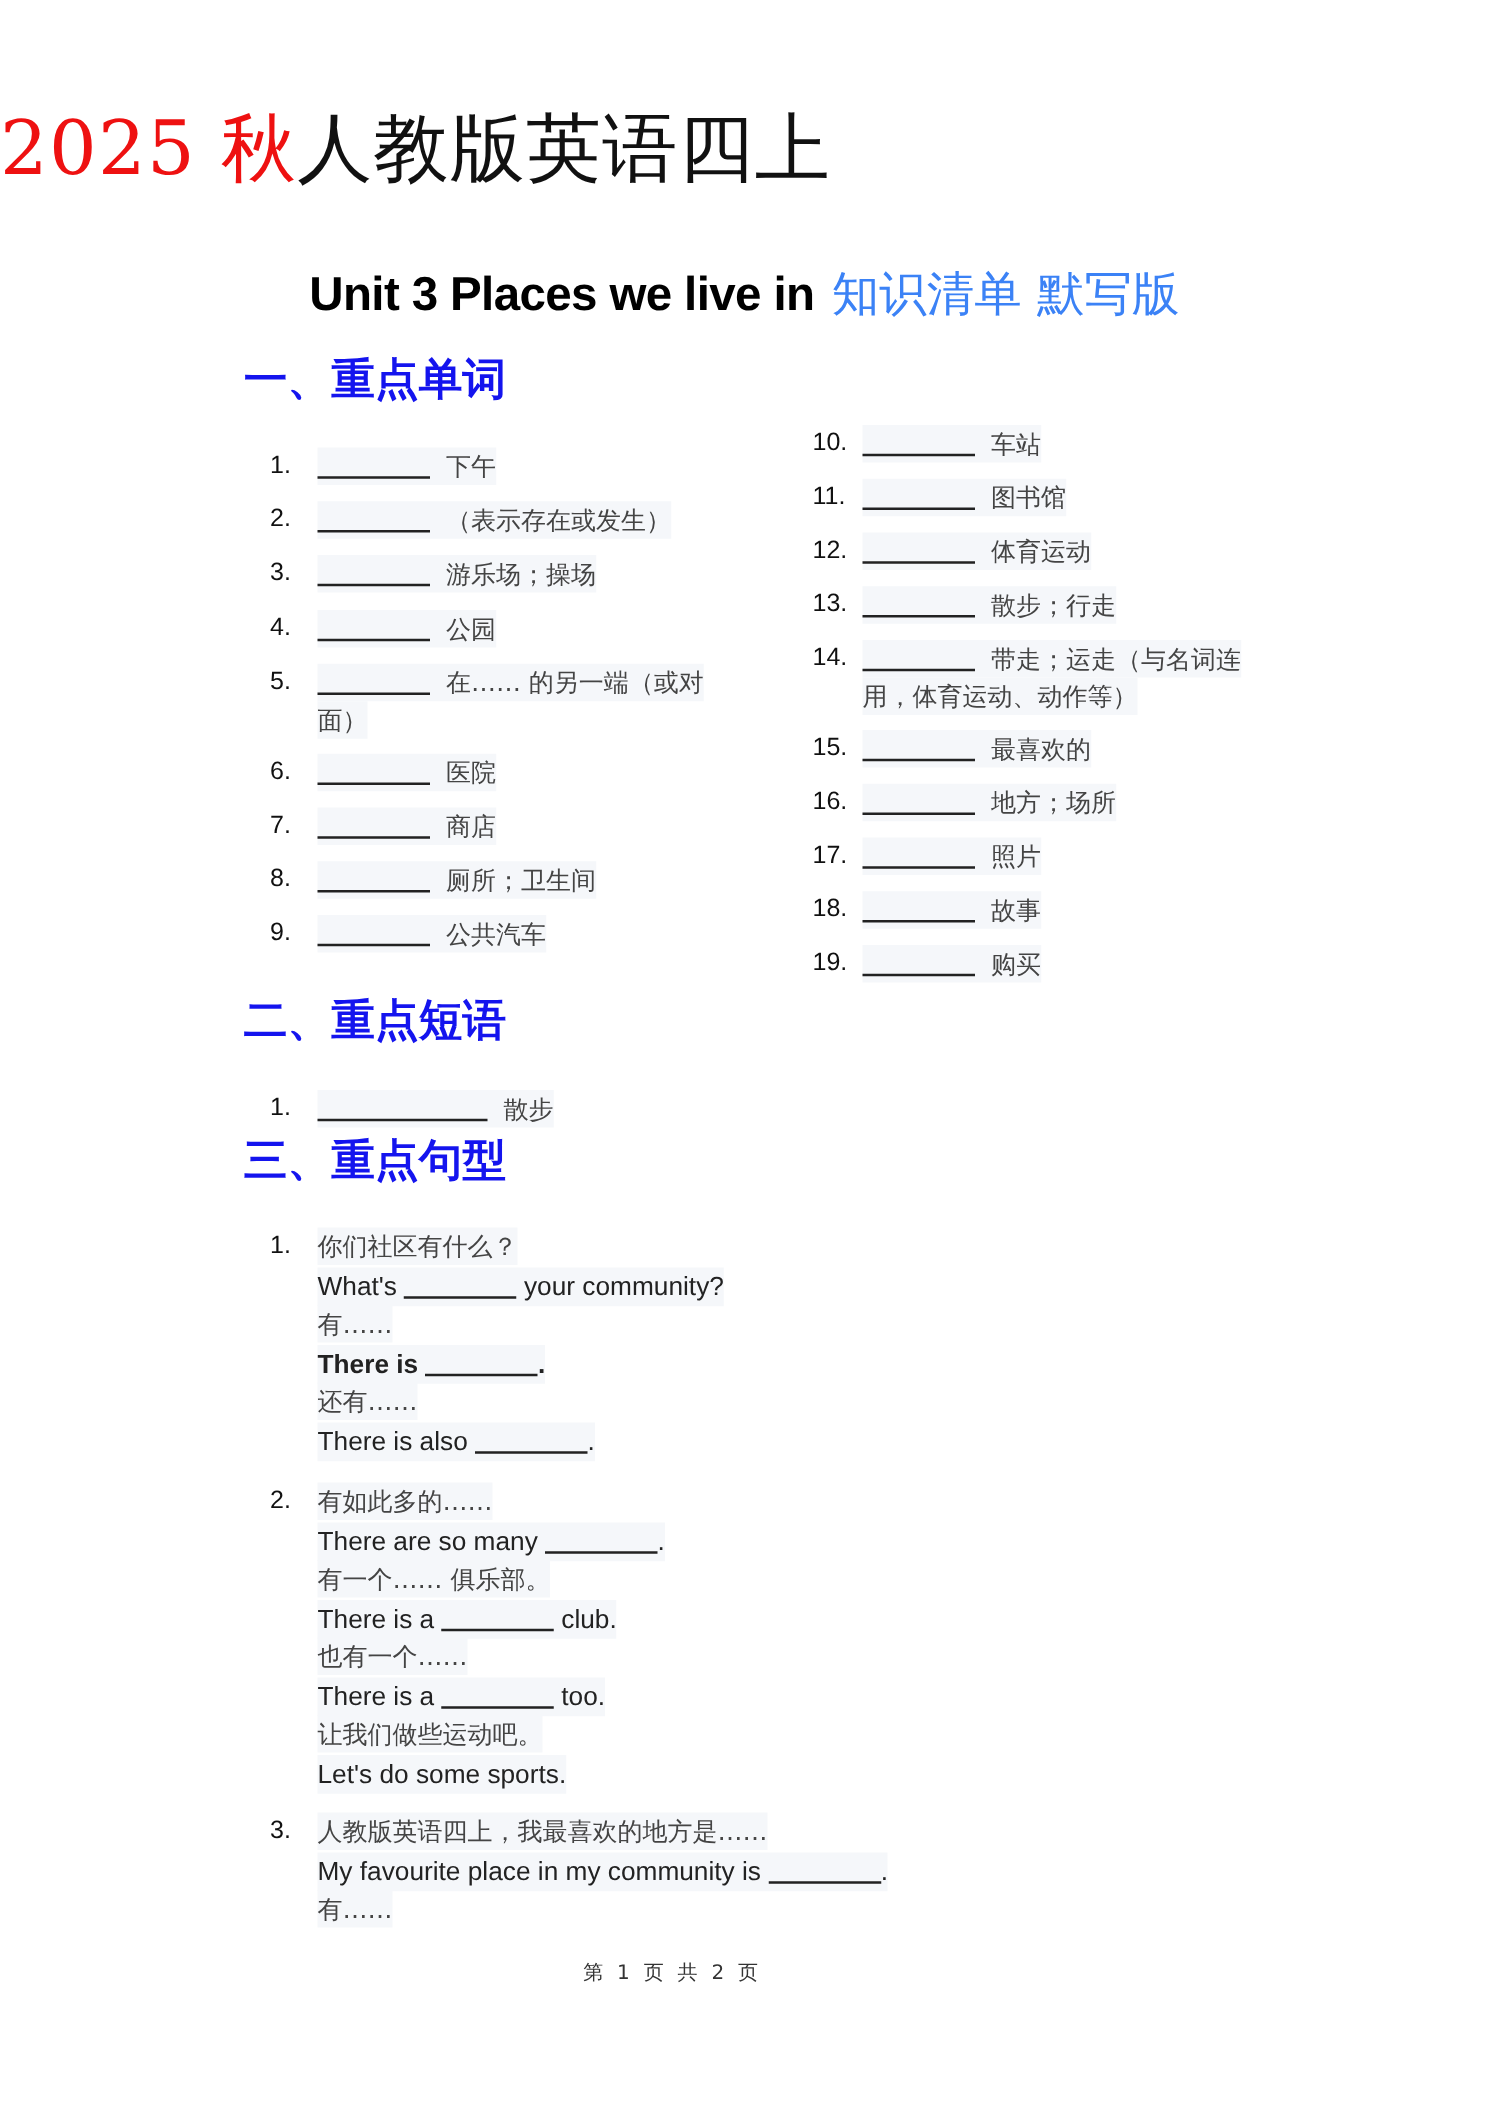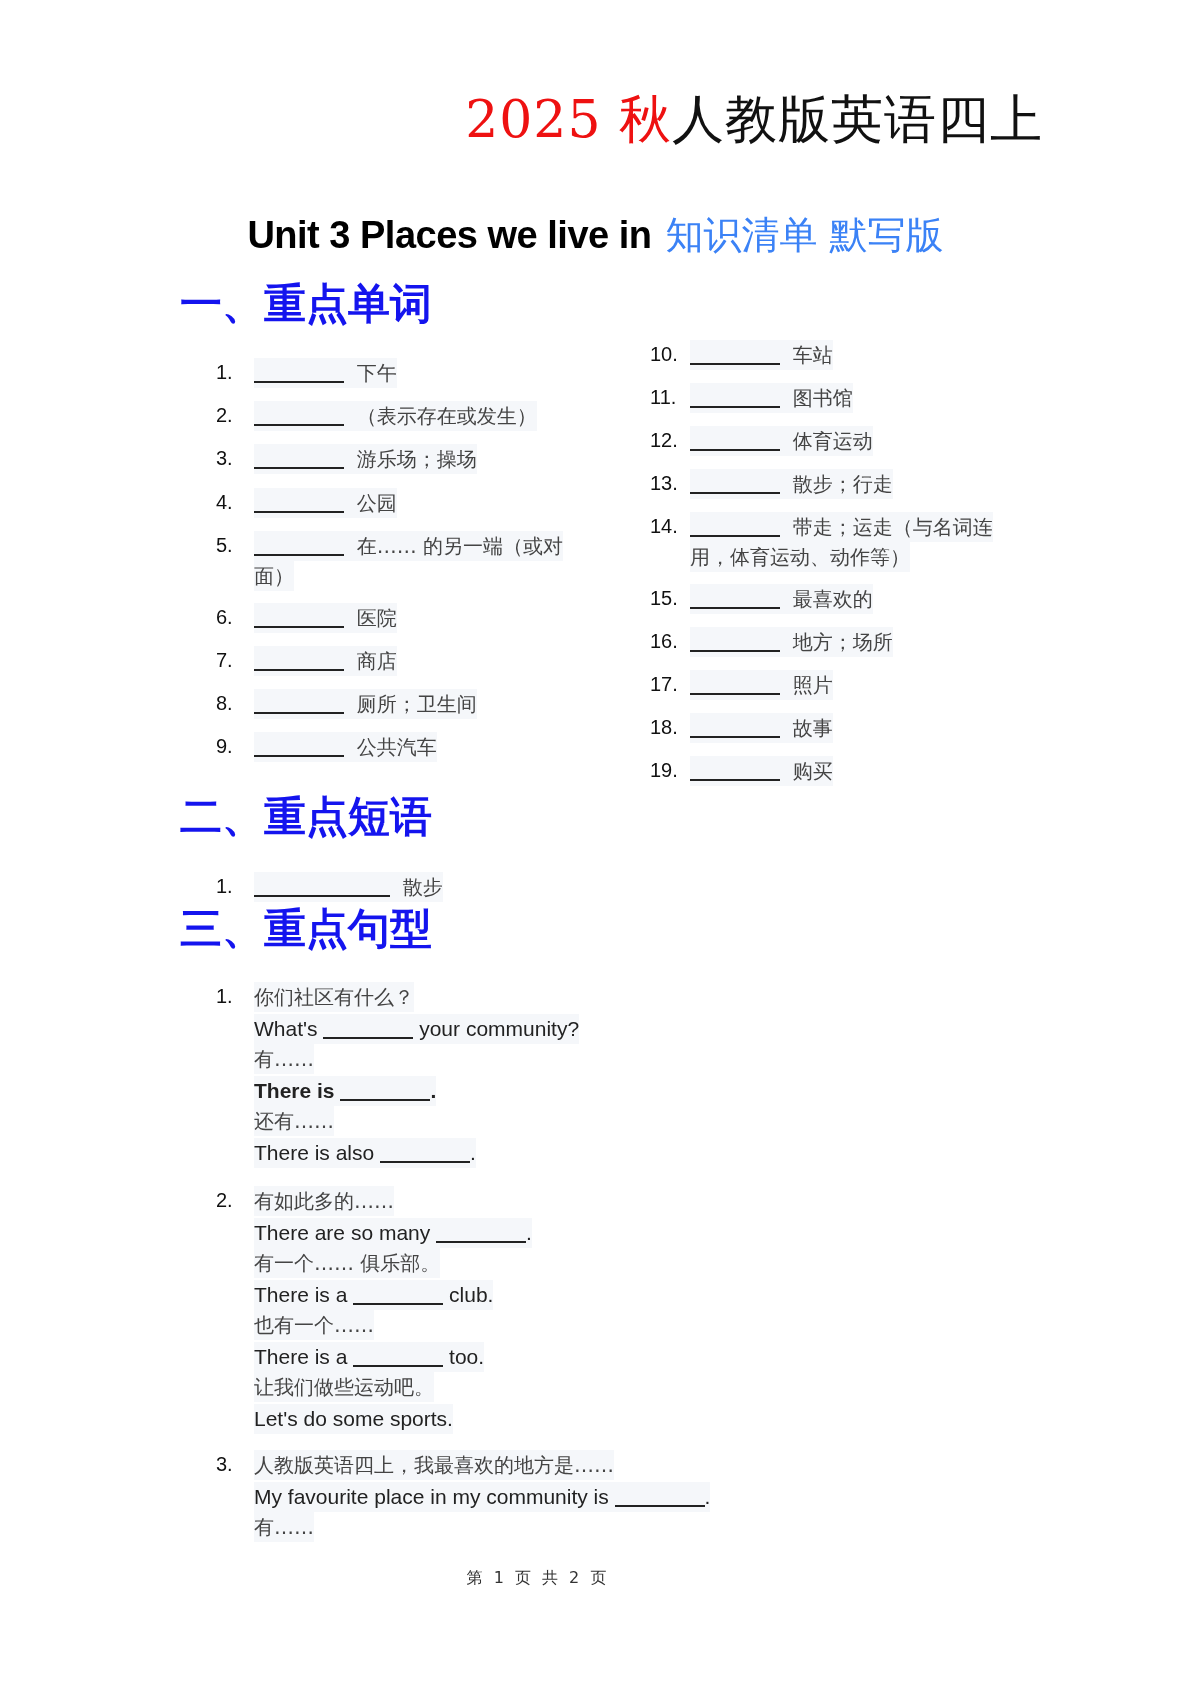--- a/index.html
+++ b/index.html
@@ -1,26 +1,26 @@
 <!DOCTYPE html>
 <html><head>
 <meta charset="utf-8">
 <style>
   html, body { margin: 0; padding: 0; background: #ffffff; }
   body { width: 1191px; height: 1684px; position: relative; overflow: hidden;
          font-family: "DejaVu Sans", "Liberation Sans", sans-serif; color: #222; }
   .abs { position: absolute; }
-  .main-title { left: 0; width: 1043px; top: 84px; text-align: right;
-                font-family: "DejaVu Serif", "Liberation Serif", serif; font-size: 52px;
+  .main-title { left: 0; width: 1043px; top: 84px; text-align: left;
+                font-family: "DejaVu Serif", "Liberation Serif", serif; font-size: 60px;
                 line-height: 70px; color: #111; letter-spacing: 1px; }
   .main-title .red { color: #ee1111; }
   .sub-title { left: 0; width: 1191px; top: 208px; text-align: center; font-size: 38px; line-height: 54px; }
   .sub-title .en { font-family: "Liberation Sans", sans-serif; font-weight: bold; color: #000; letter-spacing: -0.5px; }
   .sub-title .cn { color: #3b82f6; font-family: "DejaVu Sans", sans-serif; margin-left: 14px; }
-  .section-h { left: 180px; font-size: 42px; line-height: 48px; color: #1414ee; font-weight: bold;
+  .section-h { left: 195px; font-size: 35px; line-height: 48px; color: #1414ee; font-weight: bold;
                font-family: "DejaVu Serif", "Liberation Serif", serif; }
   .item { font-size: 20px; line-height: 28px; }
   .num { position: absolute; color: #111; font-family: "Liberation Sans", sans-serif; }
   .hl { background: #f5f7fa; color: #3a3a3a; padding: 1px 0; }
   .blank { display: inline-block; border-bottom: 2px solid #222; height: 20px; vertical-align: -3px; }
   .b90 { width: 90px; }
   .b135 { width: 136px; }
   .cn-text { color: #444; font-family: "DejaVu Sans", sans-serif; }
   .en-text { color: #222; font-family: "Liberation Sans", sans-serif; font-size: 21px; }
   .line { position: absolute; left: 254px; font-size: 20px; line-height: 28px; white-space: nowrap; }

